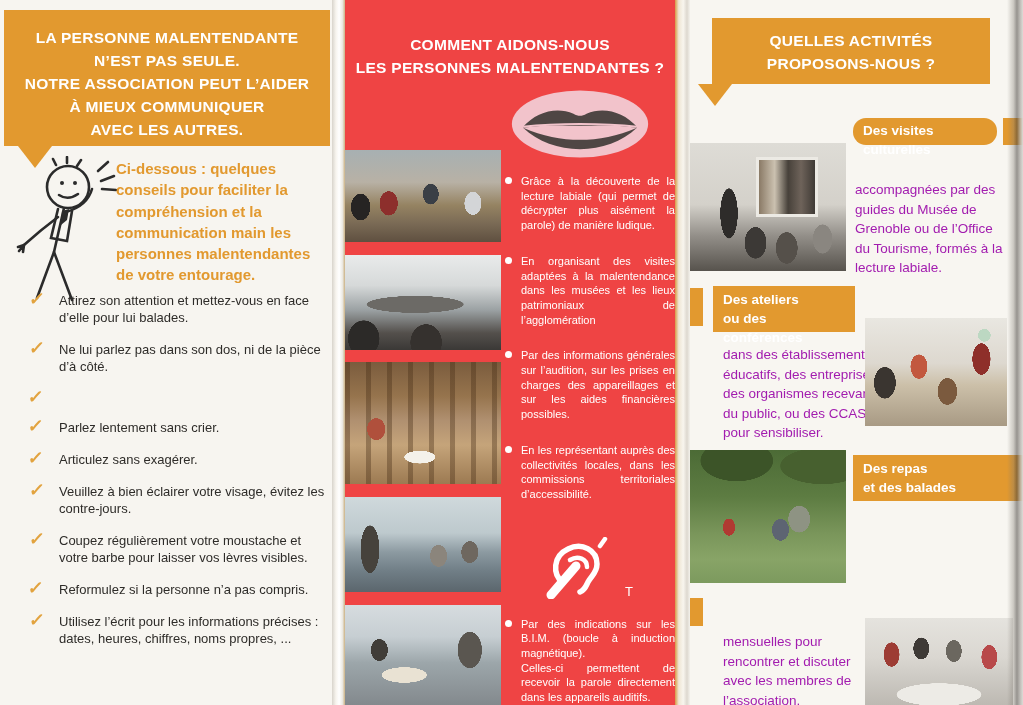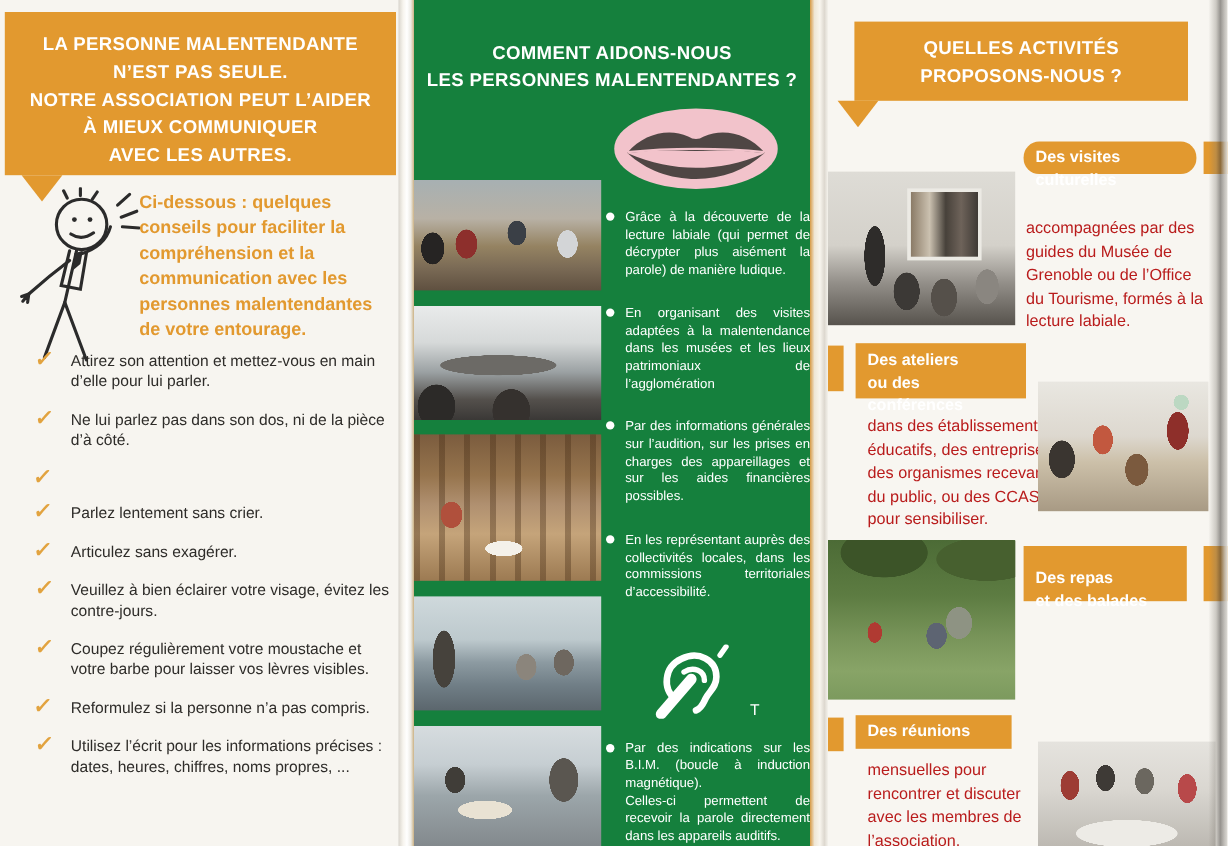--- a/index.html
+++ b/index.html
@@ -4,21 +4,21 @@
 <style>
   * { margin:0; padding:0; box-sizing:border-box; }
   html,body { background:#e9e7e2; }
   body { font-family:"Liberation Sans", sans-serif; }
   .page { position:relative; width:1023px; height:705px; background:#ffffff; overflow:hidden; }
   .pre { white-space:pre-line; }
 
   
   .panel { position:absolute; top:0; height:705px; }
   .panel-left  { left:0;   width:332px; background:#f7f5f0; }
-  .panel-mid   { left:345px; width:330px; background:#15803d; }
+  .panel-mid   { left:345px; width:330px; background:#ef4444; }
   .panel-right { left:690px; width:333px; background:#f8f6f1; }
   .fold1 { left:332px; width:13px; background:linear-gradient(90deg,#d8d4cc 0%,#f7f4ee 30%,#ffffff 55%,#eceae4 80%,#cbb183 100%); position:absolute; top:0; height:705px; }
   .fold2 { left:675px; width:15px; background:linear-gradient(90deg,#d79a45 0%,#efe6d4 25%,#f8f5ee 55%,#ddd8cf 80%,#f4f2ec 100%); position:absolute; top:0; height:705px; }
   .scan-edge { position:absolute; top:0; left:317px; width:16px; height:705px;
     background:linear-gradient(90deg, rgba(0,0,0,0) 0%, rgba(122,117,109,0.35) 40%, rgba(70,66,62,0.55) 62%, rgba(188,185,180,0.85) 85%, #dddbd6 100%); }
 
   
   .hdr-block { position:absolute; background:#e2992f; color:#fff; font-weight:bold;
     text-align:center; letter-spacing:.3px; }
   .hdr-left { left:4px; top:10px; width:326px; height:136px; font-size:15.5px; line-height:1.48; padding-top:17px; }
@@ -74,21 +74,21 @@
   .bullet { display:flex; gap:9px; margin-bottom:21px; }
   .dot { flex:0 0 7px; width:7px; height:7px; border-radius:50%; background:#fff; margin-top:3px; }
   .bullet-text { color:#fff; font-size:11px; line-height:14.7px; text-align:justify; }
   .ear-wrap { position:relative; margin:14px 0 18px 38px; width:92px; height:62px; }
   .ear-t { position:absolute; right:2px; bottom:0; color:#fff; font-size:13px; }
 
   
   .label-bar { position:absolute; background:#e2992f; color:#fff; font-weight:bold;
     font-size:13.5px; line-height:1.4; padding:4px 10px; }
   .bar-frag { position:absolute; background:#e2992f; }
-  .rp-text { position:absolute; font-size:13.5px; line-height:19.5px; color:#b91c1c; }
+  .rp-text { position:absolute; font-size:13.5px; line-height:19.5px; color:#a21caf; }
   .ph-r1 { left:0; top:143px; width:156px; height:128px;
     background:radial-gradient(ellipse 18px 26px at 42% 78%, #3c3936 60%, transparent 61%),
       radial-gradient(ellipse 18px 26px at 62% 82%, #55504a 60%, transparent 61%),
       radial-gradient(ellipse 16px 24px at 85% 75%, #8a8680 60%, transparent 61%),
       radial-gradient(ellipse 14px 40px at 25% 55%, #2e2c2a 62%, transparent 63%),
       linear-gradient(180deg,#dedcd6 0%,#d4d1ca 48%,#94908a 72%,#57534d 100%); }
   .ph-r1::before { content:""; position:absolute; left:42%; top:11%; width:36%; height:42%;
     background:linear-gradient(90deg,#8a7a66 0%,#cbc1b0 28%,#47413a 52%,#6e635a 75%,#3f3a35 100%);
     border:3px solid #eceae4; }
   .ph-r2 { left:175px; top:318px; width:142px; height:108px;
@@ -139,26 +139,26 @@
         <path d="M48 96 L31 142 M48 96 L66 144"></path>
         <path d="M95 25 l13 -5 M96 33 l14 1 M92 15 l10 -9"></path>
       </g>
       <g fill="#2b2b2b">
         <circle cx="56" cy="27" r="2"></circle>
         <circle cx="69" cy="27" r="2"></circle>
         <polygon points="56,55 63,53 61,64 55,69"></polygon>
       </g>
     </svg>
 
-    <div class="intro">Ci-dessous : quelques conseils pour faciliter la compréhension et la communication avec les personnes malentendantes de votre entourage.</div>
+    <div class="intro">Ci-dessous : quelques conseils pour faciliter la compréhension et la communication main les personnes malentendantes de votre entourage.</div>
 
     <ul class="tips">
       <li class="tip">
         <span class="check">✓</span>
-        <span class="tip-text">Attirez son attention et mettez-vous en main d’elle pour lui parler.</span>
+        <span class="tip-text">Attirez son attention et mettez-vous en face d’elle pour lui balades.</span>
         </li>
       <li class="tip">
         <span class="check">✓</span>
         <span class="tip-text">Ne lui parlez pas dans son dos, ni de la pièce d’à côté.</span>
         </li>
       <li class="tip">
         <span class="check">✓</span>
         </li>
       <li class="tip">
         <span class="check">✓</span>
@@ -258,25 +258,24 @@
     <div class="photo ph-r1"></div>
     <div class="rp-text" style="left:165px; top:180px; width:152px;">accompagnées par des guides du Musée de Grenoble ou de l’Office du Tourisme, formés à la lecture labiale.</div>
 
     <div class="bar-frag" style="left:0; top:288px; width:13px; height:38px;"></div>
     <div class="label-bar pre" style="left:23px; top:286px; width:142px; height:46px; padding-top:5px;">Des ateliers
 ou des conférences</div>
     <div class="rp-text" style="left:33px; top:345px; width:160px;">dans des établissements éducatifs, des entreprises, des organismes recevant du public, ou des CCAS pour sensibiliser.</div>
     <div class="photo ph-r2"></div>
 
     <div class="photo ph-r3"></div>
-    <div class="label-bar pre" style="left:163px; top:455px; width:136px; height:46px; padding-top:18px;">Des repas
+    <div class="label-bar pre" style="left:163px; top:455px; width:160px; height:46px; padding-top:5px;">Des repas
 et des balades</div>
     <div class="bar-frag" style="left:313px; top:455px; width:20px; height:46px;"></div>
 
     <div class="bar-frag" style="left:0; top:598px; width:13px; height:28px;"></div>
-    <div class="label-bar" style="left:23px; top:596px; width:130px; height:28px;">Des réunions</div>
     <div class="rp-text" style="left:33px; top:632px; width:158px;">mensuelles pour rencontrer et discuter avec les membres de l’association.</div>
     <div class="photo ph-r4"></div>
 
     <div class="scan-edge"></div>
   </div>
 
 </div>
 
 </body></html>

